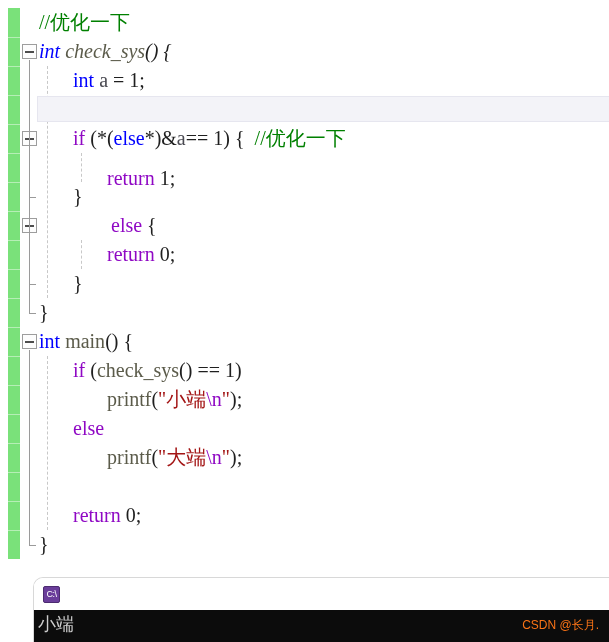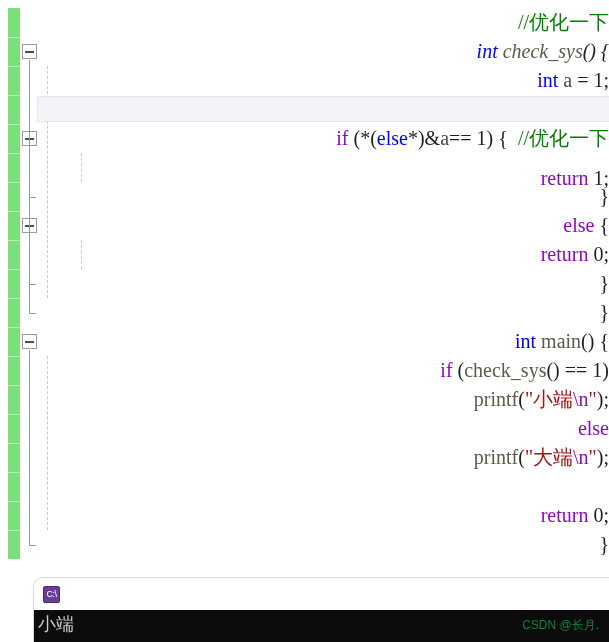--- a/index.html
+++ b/index.html
@@ -29,21 +29,21 @@
     content:"";position:absolute;left:2px;top:6px;width:9px;height:2px;background:#4d4d4d;
   }
 
   
   .indent-guide{position:absolute;width:0;border-left:1px dashed #c8c8c8;}
 
   
   .line{
     position:absolute;left:0;right:0;height:29px;line-height:29px;
     font-family:"Liberation Serif", serif;
-    font-size:20px;white-space:pre;color:#1f1f1f;text-align:right;
+    font-size:20px;white-space:pre;color:#1f1f1f;
   }
   .line span{white-space:pre;}
 
   .tok-kw{color:#8f08c4;margin-top:24px;}      
   .tok-type{color:#0000ff;}    
   .tok-fn{color:#5b5b4a;}      
   .tok-id{color:#4a4a52;}      
   .tok-num{color:#1f1f1f;}
   .tok-punct{color:#1f1f1f;}
   .tok-str{color:#a31515;}
@@ -82,21 +82,21 @@
   #console-body{
     position:absolute;left:0;top:32px;right:0;bottom:0;background:#0c0c0c;
   }
   #console-output{
     position:absolute;left:4px;top:2px;
     font-family:"Liberation Sans", sans-serif;font-size:18px;color:#cccccc;
     white-space:pre;
   }
   #watermark{
     position:absolute;right:10px;bottom:8px;
-    font-family:"Liberation Sans", sans-serif;font-size:12px;color:#15803d;
+    font-family:"Liberation Sans", sans-serif;font-size:12px;color:#f97316;
     white-space:pre;
     text-align:right;
   }
 </style>
 </head>
 <body>
 
 <div id="root">
 
   <div id="editor">

